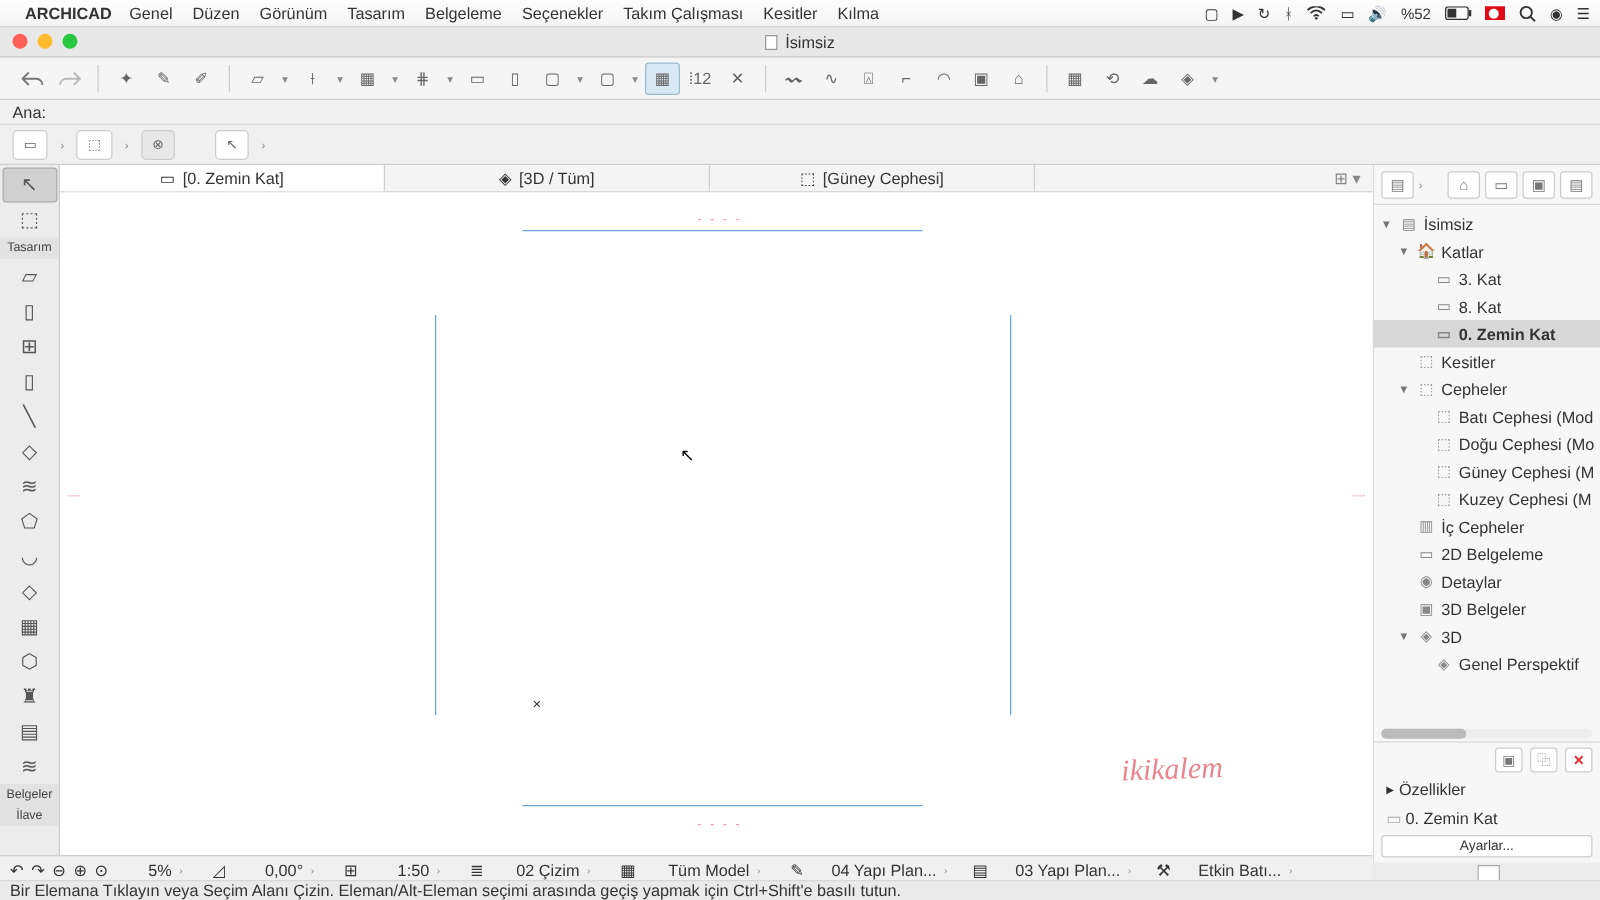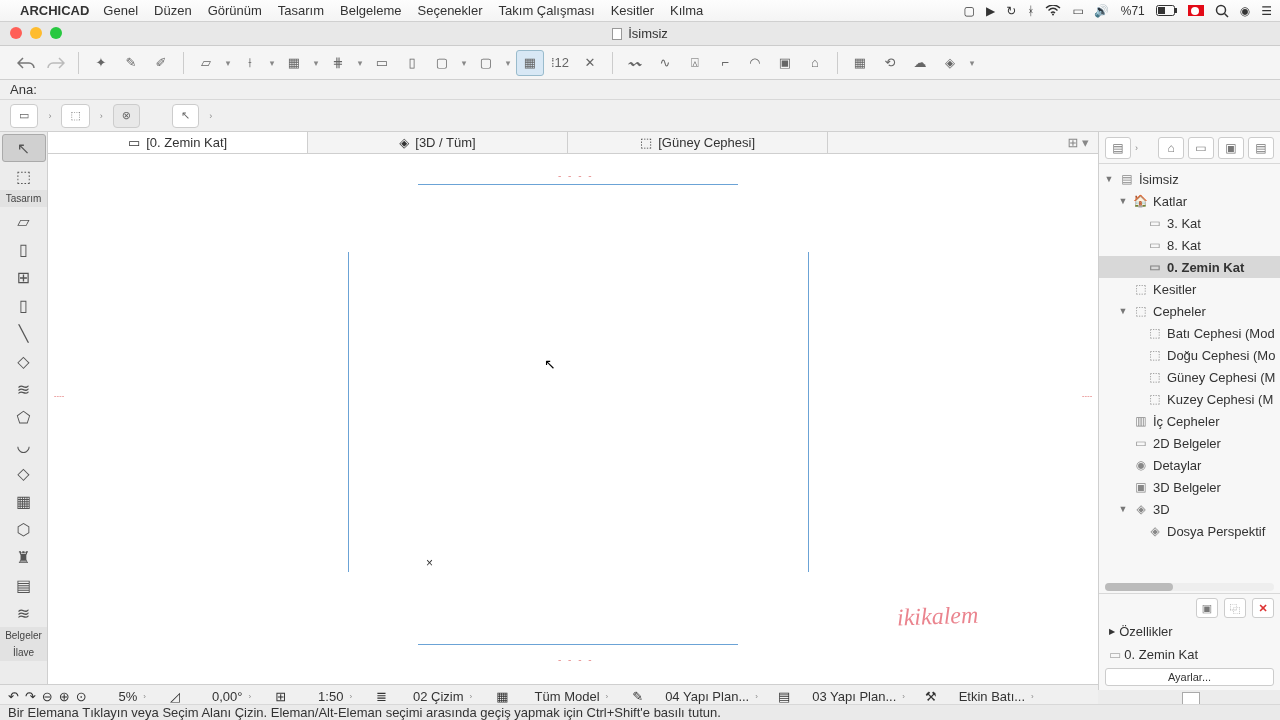--- a/index.html
+++ b/index.html
@@ -88,21 +88,21 @@
   <span class="status">↻</span>
   <span class="status">ᚼ</span>
   <span class="status">
     <svg width="16" height="11" viewBox="0 0 16 11">
         <path d="M1 3 Q8 -3 15 3 M3.5 5.5 Q8 1 12.5 5.5 M6 8 Q8 6 10 8" stroke="#333" stroke-width="1.4" fill="none"></path>
         <circle cx="8" cy="9.5" r="1" fill="#333"></circle>
       </svg>
   </span>
   <span class="status">▭</span>
   <span class="status">🔊</span>
-  <span class="status">%71</span>
+  <span class="status">%52</span>
   <span class="status">
     <svg width="22" height="11" viewBox="0 0 22 11">
         <rect x="0.5" y="0.5" width="18" height="10" rx="2" stroke="#333" fill="none"></rect>
         <rect x="2" y="2" width="7" height="7" fill="#333"></rect>
         <rect x="19" y="3" width="2" height="5" fill="#333"></rect>
       </svg>
   </span>
   <span class="flag"></span>
   <span class="status">
     <svg width="14" height="14" viewBox="0 0 14 14">
@@ -311,41 +311,41 @@
           <span>Kuzey Cephesi (M</span>
         </div>
         <div class="tree-row" style="padding-left: 18px;">
           <span class="tree-arrow"></span>
           <span class="tree-icon">▥</span>
           <span>İç Cepheler</span>
         </div>
         <div class="tree-row" style="padding-left: 18px;">
           <span class="tree-arrow"></span>
           <span class="tree-icon">▭</span>
-          <span>2D Belgeler</span>
+          <span>2D Belgeleme</span>
         </div>
         <div class="tree-row" style="padding-left: 18px;">
           <span class="tree-arrow"></span>
           <span class="tree-icon">◉</span>
           <span>Detaylar</span>
         </div>
         <div class="tree-row" style="padding-left: 18px;">
           <span class="tree-arrow"></span>
           <span class="tree-icon">▣</span>
           <span>3D Belgeler</span>
         </div>
         <div class="tree-row" style="padding-left: 18px;">
           <span class="tree-arrow">▼</span>
           <span class="tree-icon">◈</span>
           <span>3D</span>
         </div>
         <div class="tree-row" style="padding-left: 32px;">
           <span class="tree-arrow"></span>
           <span class="tree-icon">◈</span>
-          <span>Dosya Perspektif</span>
+          <span>Genel Perspektif</span>
         </div>
       </div>
     <div class="tree-scroll"></div>
     <div class="nav-footer">
       <div class="nav-frow">
         <div class="nf-btn">▣</div>
         <div class="nf-btn">⿻</div>
         <div class="nf-btn nf-close">✕</div>
       </div>
       <div class="nav-mini" style="display:flex;align-items:center;gap:4px">

